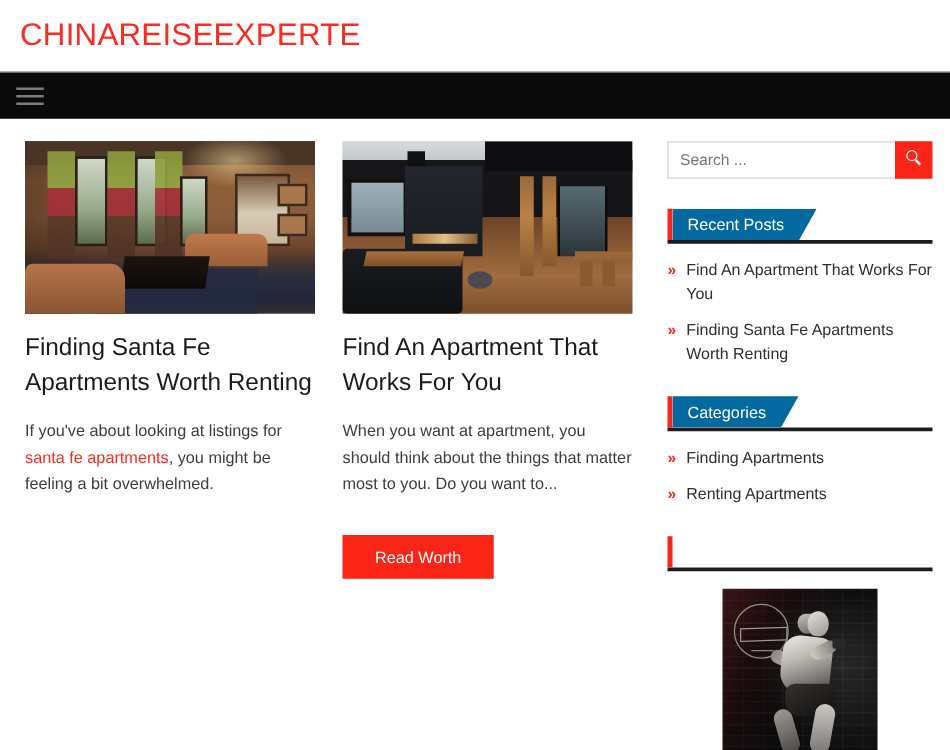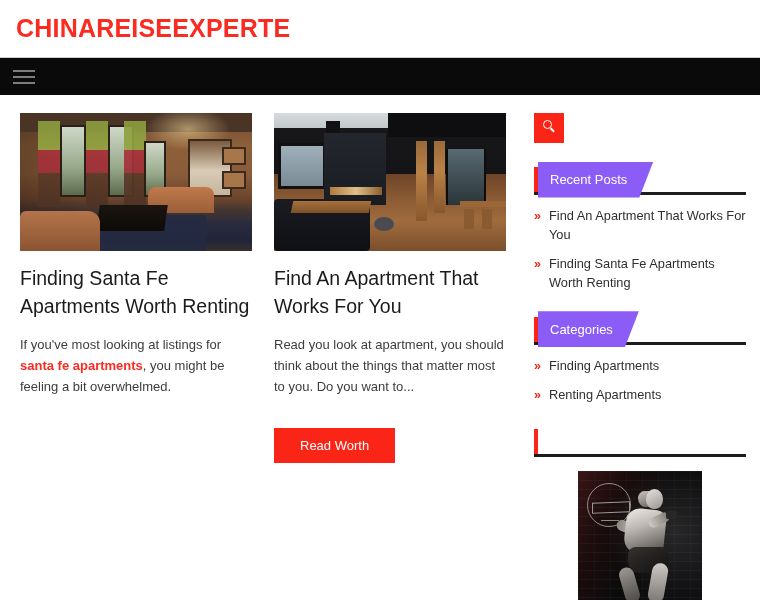--- a/index.html
+++ b/index.html
@@ -15,21 +15,21 @@
   .site-header {
     height: 57px;
     background: #ffffff;
     display: flex;
     align-items: center;
     padding-left: 16px;
   }
   .site-title {
     color: #fa2b20;
     font-size: 25px;
-    font-weight: bold;
+    font-weight: normal;
     letter-spacing: 0.2px;
     line-height: 1;
     white-space: nowrap;
   }
 
   
   .navbar {
     height: 38px;
     background: #0a0a0a;
     border-top: 1px solid #cfcfcf;
@@ -256,21 +256,21 @@
     border-bottom: none; border-radius: 2px 2px 0 0;
   }
   .post-excerpt {
     margin-top: 14px;
     font-size: 13px;
     line-height: 1.62;
     color: #3d3d3d;
   }
   .excerpt-link {
     color: #fa2b20;
-    font-weight: bold;
+    font-weight: normal;
     text-decoration: none;
   }
   .read-more {
     display: inline-block;
     margin-top: 17px;
     background: #fa2417;
     color: #ffffff;
     font-size: 13px;
     padding: 10px 26px;
     border: none;
@@ -315,22 +315,22 @@
   .widget-head {
     position: relative;
     height: 25px;
     display: flex;
     align-items: center;
   }
   .widget-accent {
     width: 4px; height: 25px; background: #fa2417; flex: 0 0 4px;
   }
   .widget-banner {
-    height: 36px;
-    background: #8b5cf6;
+    height: 25px;
+    background: #0369a1;
     color: #ffffff;
     font-size: 13px;
     display: flex;
     align-items: center;
     padding: 0 26px 0 12px;
     clip-path: polygon(0 0, 100% 0, calc(100% - 14px) 100%, 0 100%);
   }
   .widget-rule {
     height: 3px;
     background: #1d1d1d;
@@ -476,21 +476,21 @@
         <span class="win w3"></span>
         <span class="fireplace"></span>
         <span class="frame f1"></span>
         <span class="frame f2"></span>
         <span class="rug"></span>
         <span class="sofa2"></span>
         <span class="table"></span>
         <span class="sofa"></span>
       </a>
       <h2 class="post-title">Finding Santa Fe Apartments Worth Renting</h2>
-      <p class="post-excerpt"><span>If you've most looking at listings for </span><a class="excerpt-link">santa fe apartments</a><span>, you might be feeling a bit overwhelmed.</span></p>
+      <p class="post-excerpt"><span>If you've about looking at listings for </span><a class="excerpt-link">santa fe apartments</a><span>, you might be feeling a bit overwhelmed.</span></p>
     </article>
 
     <article class="post">
       <a class="post-thumb photo-loft">
         <span class="ceil"></span>
         <span class="ceil-dark"></span>
         <span class="pendant"></span>
         <span class="window"></span>
         <span class="feature-wall"></span>
         <span class="fire-slot"></span>
@@ -498,29 +498,30 @@
         <span class="column col1"></span>
         <span class="column col2"></span>
         <span class="bartop"></span>
         <span class="stool s1"></span>
         <span class="stool s2"></span>
         <span class="pouf"></span>
         <span class="sofa-dark"></span>
         <span class="wood-table"></span>
       </a>
       <h2 class="post-title">Find An Apartment That Works For You</h2>
-      <p class="post-excerpt">Read you look at apartment, you should think about the things that matter most to you. Do you want to...</p>
+      <p class="post-excerpt">When you want at apartment, you should think about the things that matter most to you. Do you want to...</p>
       <button class="read-more">Read Worth</button>
     </article>
 
   </main>
 
   <aside class="sidebar">
 
     <div class="search-row">
+      <input class="search-input" type="text" placeholder="Search ..." style="">
       <button class="search-btn">
         <span class="glass"></span>
       </button>
     </div>
 
     <section class="widget">
       <div class="widget-head">
         <span class="widget-accent"></span>
         <span class="widget-banner">Recent Posts</span>
       </div>

